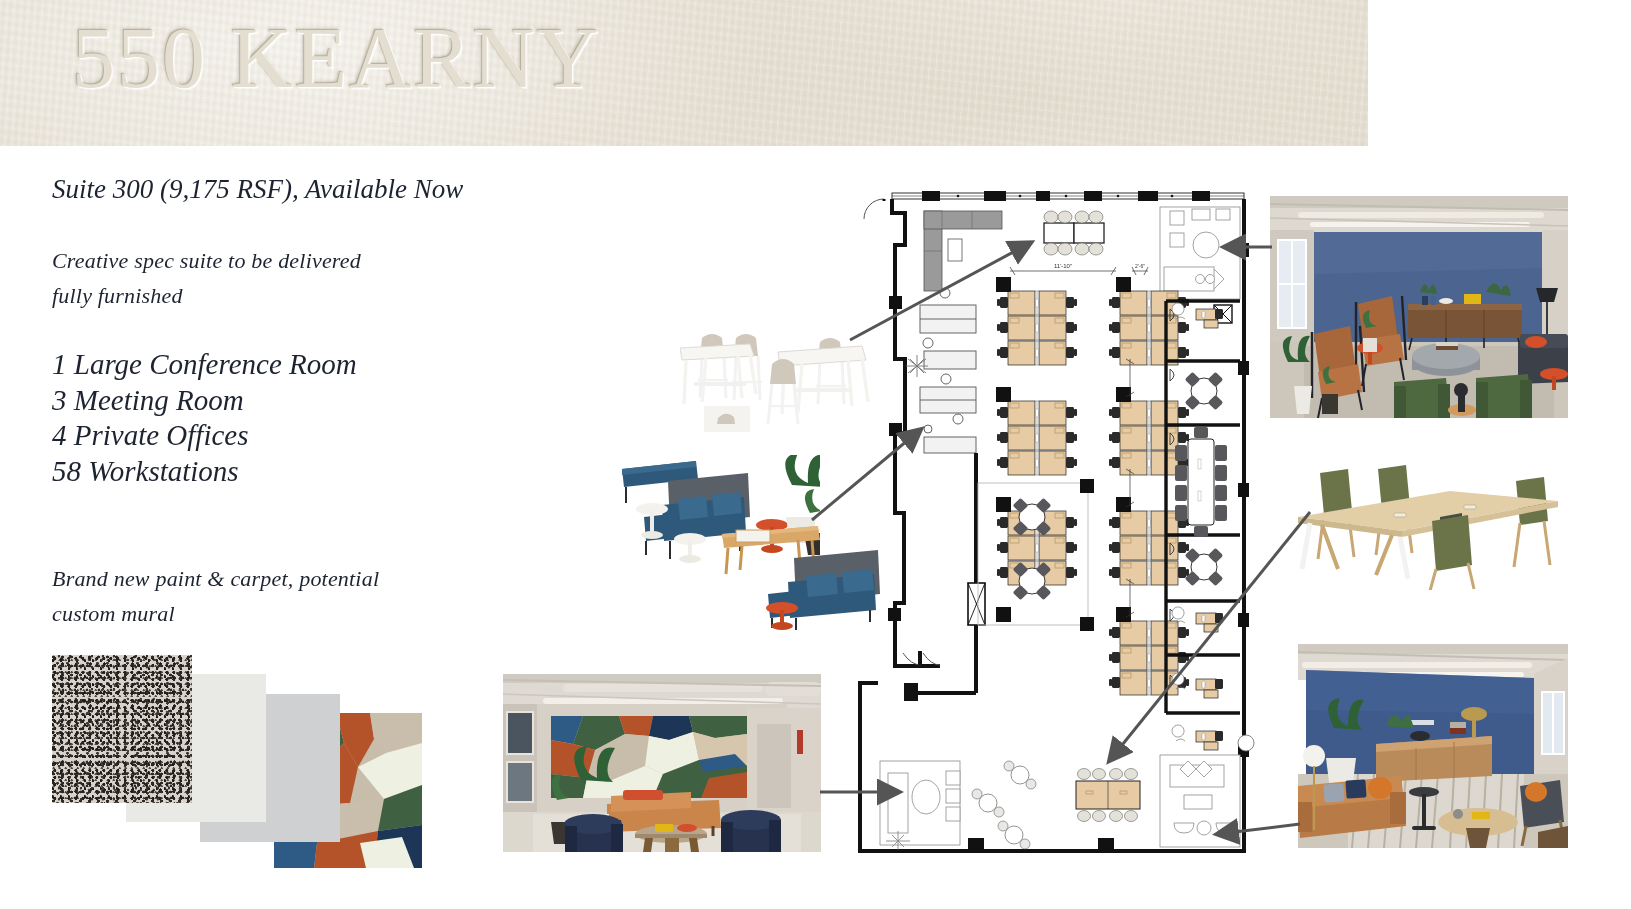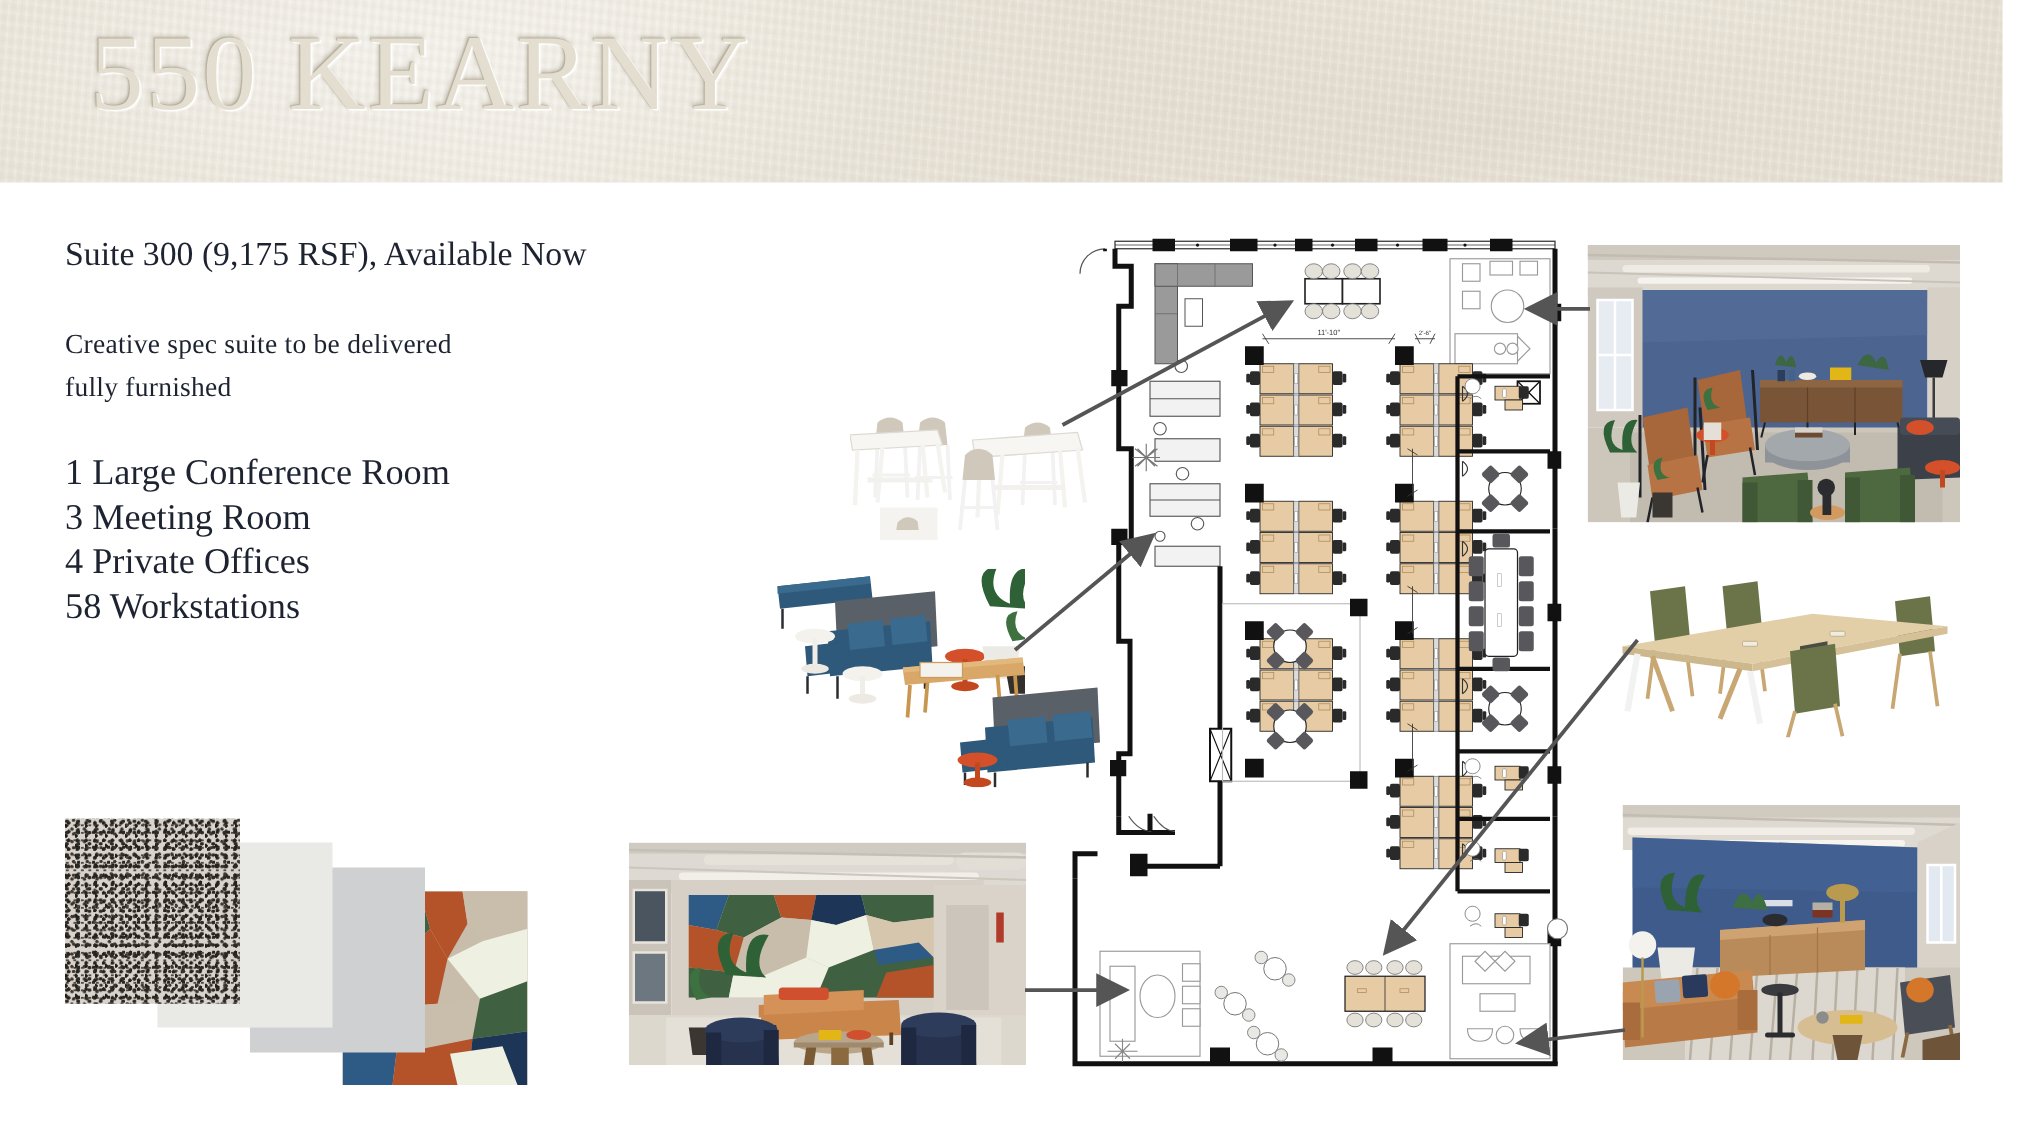--- a/index.html
+++ b/index.html
@@ -5,21 +5,21 @@
   * { box-sizing: border-box; margin: 0; padding: 0; }
   html, body { width: 1631px; height: 909px; overflow: hidden; }
   body {
     font-family: "Liberation Serif", serif;
     background: #ffffff;
     position: relative;
   }
 
   
   #header-band {
-    position: absolute; left: 0; top: 0; width: 1602px; height: 146px;
+    position: absolute; left: 0; top: 0; width: 1368px; height: 146px;
     background:
       radial-gradient(ellipse 600px 200px at 20% 30%, rgba(255,255,255,0.45), rgba(255,255,255,0) 70%),
       radial-gradient(ellipse 500px 160px at 75% 70%, rgba(214,206,190,0.4), rgba(255,255,255,0) 70%),
       linear-gradient(110deg, #e9e4d9 0%, #eeeae0 28%, #e6e0d4 55%, #ece7dc 78%, #e4ded1 100%);
     overflow: hidden;
   }
   
   #header-grain {
     position: absolute; inset: 0;
     background-image:
@@ -36,21 +36,21 @@
     text-shadow:
        1px 1px 0 rgba(255,255,255,0.95),
        2px 2px 1px rgba(255,255,255,0.6),
       -1px -1px 1px rgba(162,153,134,0.65),
       -2px -2px 3px rgba(176,168,150,0.45);
     white-space: nowrap;
     user-select: none;
   }
 
   
-  #copy-col { position: absolute; left: 52px; top: 186px; width: 520px; color: #1d2330; }
+  #copy-col { position: absolute; left: 52px; top: 172px; width: 520px; color: #1d2330; font-style: italic; }
   .copy-line { font-size: 22px; line-height: 35px; letter-spacing: .2px; }
   #headline { font-size: 27px; line-height: 35px; margin-bottom: 36px; }
   #spec-para { font-size: 27px; line-height: 36px; margin-bottom: 34px; }
   #feature-list { list-style: none; }
   #feature-list li { font-size: 29px; line-height: 35.5px; }
   #paint-para { font-size: 27px; line-height: 37px; margin-top: 72px; }
 
   
   #swatches { position: absolute; left: 52px; top: 655px; width: 400px; height: 215px; }
   .swatch { position: absolute; }
@@ -107,20 +107,24 @@
     <div class="copy-line">fully furnished</div>
   </div>
 
   <ul id="feature-list">
     <li>1 Large Conference Room</li>
     <li>3 Meeting Room</li>
     <li>4 Private Offices</li>
     <li>58 Workstations</li>
   </ul>
 
+  <div id="paint-para">
+    <div class="copy-line">Brand new paint &amp; carpet, potential</div>
+    <div class="copy-line">custom mural</div>
+  </div>
 </div>
 
 <div id="swatches">
   <div class="swatch" id="swatch-carpet"></div>
   <div class="swatch" id="swatch-white"></div>
   <div class="swatch" id="swatch-gray"></div>
   <div class="swatch" id="swatch-mural">
     <svg width="148" height="155" viewBox="0 0 148 155">
       <rect width="148" height="155" fill="#c8bdab"></rect>
       <path d="M0,0 L30,0 L22,38 L0,44 Z" fill="#eef0e2"></path>

